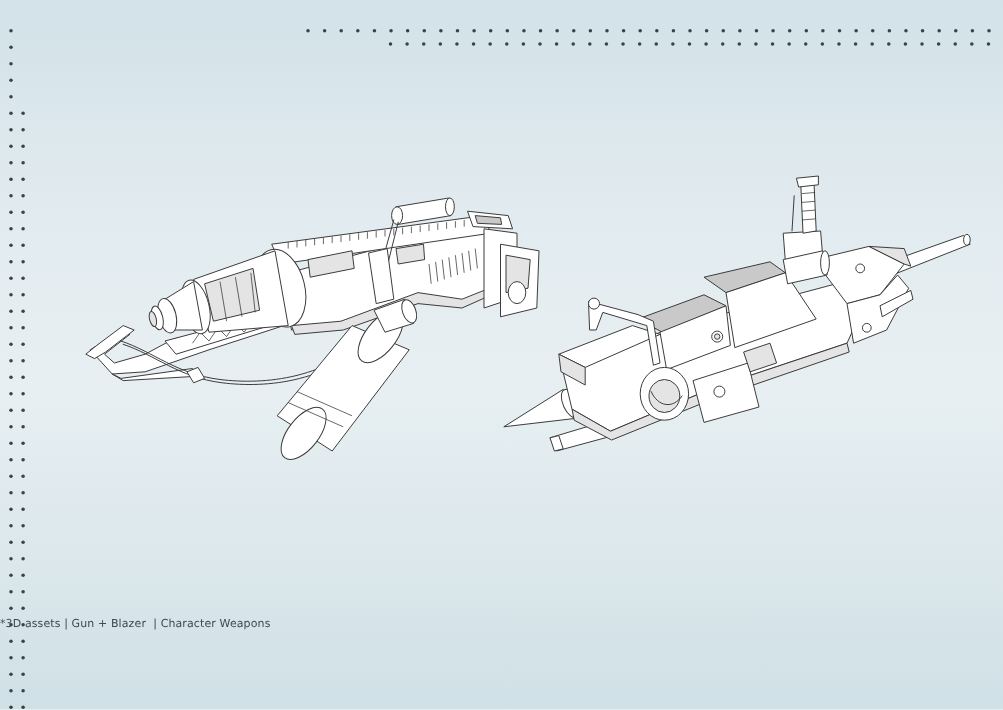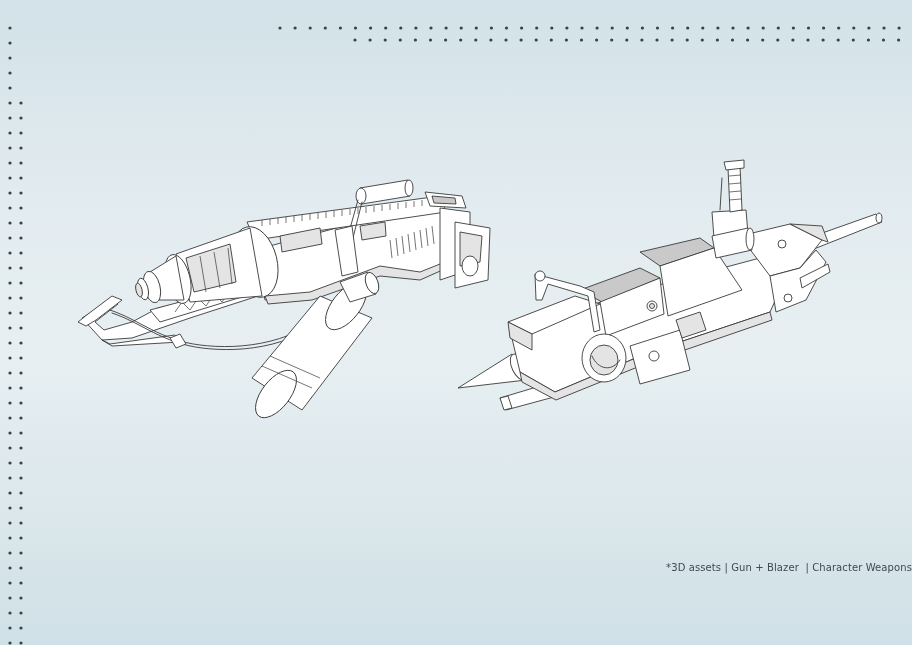--- a/index.html
+++ b/index.html
@@ -4,21 +4,21 @@
 <style>
   html, body { margin: 0; padding: 0; }
   body {
     width: 912px; height: 645px; overflow: hidden; position: relative;
     background: linear-gradient(to bottom, #d2e2e8 0%, #e2ebef 30%, #e7eff2 55%, #dbe7eb 80%, #cfe0e6 100%);
     font-family: "DejaVu Sans", sans-serif;
   }
   .dots { position: absolute; left: 0; top: 0; width: 912px; height: 645px; }
   .art { position: absolute; left: 0; top: 0; width: 912px; height: 645px; }
   .caption {
-    position: absolute; left: 0; width: 912px; top: 562px; text-align: right;
+    position: absolute; left: 0; width: 912px; top: 562px; text-align: left;
     font-size: 10px; color: #3c4a52; letter-spacing: 0.1px;
     font-family: "DejaVu Sans", sans-serif;
   }
   .caption span { white-space: pre; }
   svg .o { fill: #ffffff; stroke: #3a3a3a; stroke-width: 0.9; stroke-linejoin: round; }
   svg .s { fill: #e4e4e4; stroke: #3a3a3a; stroke-width: 0.9; stroke-linejoin: round; }
   svg .d { fill: #c9c9c9; stroke: #3a3a3a; stroke-width: 0.9; stroke-linejoin: round; }
   svg .l { fill: none; stroke: #3a3a3a; stroke-width: 0.9; stroke-linecap: round; }
   svg .w { fill: none; stroke: #3a3a3a; stroke-width: 0.7; }
 </style>

